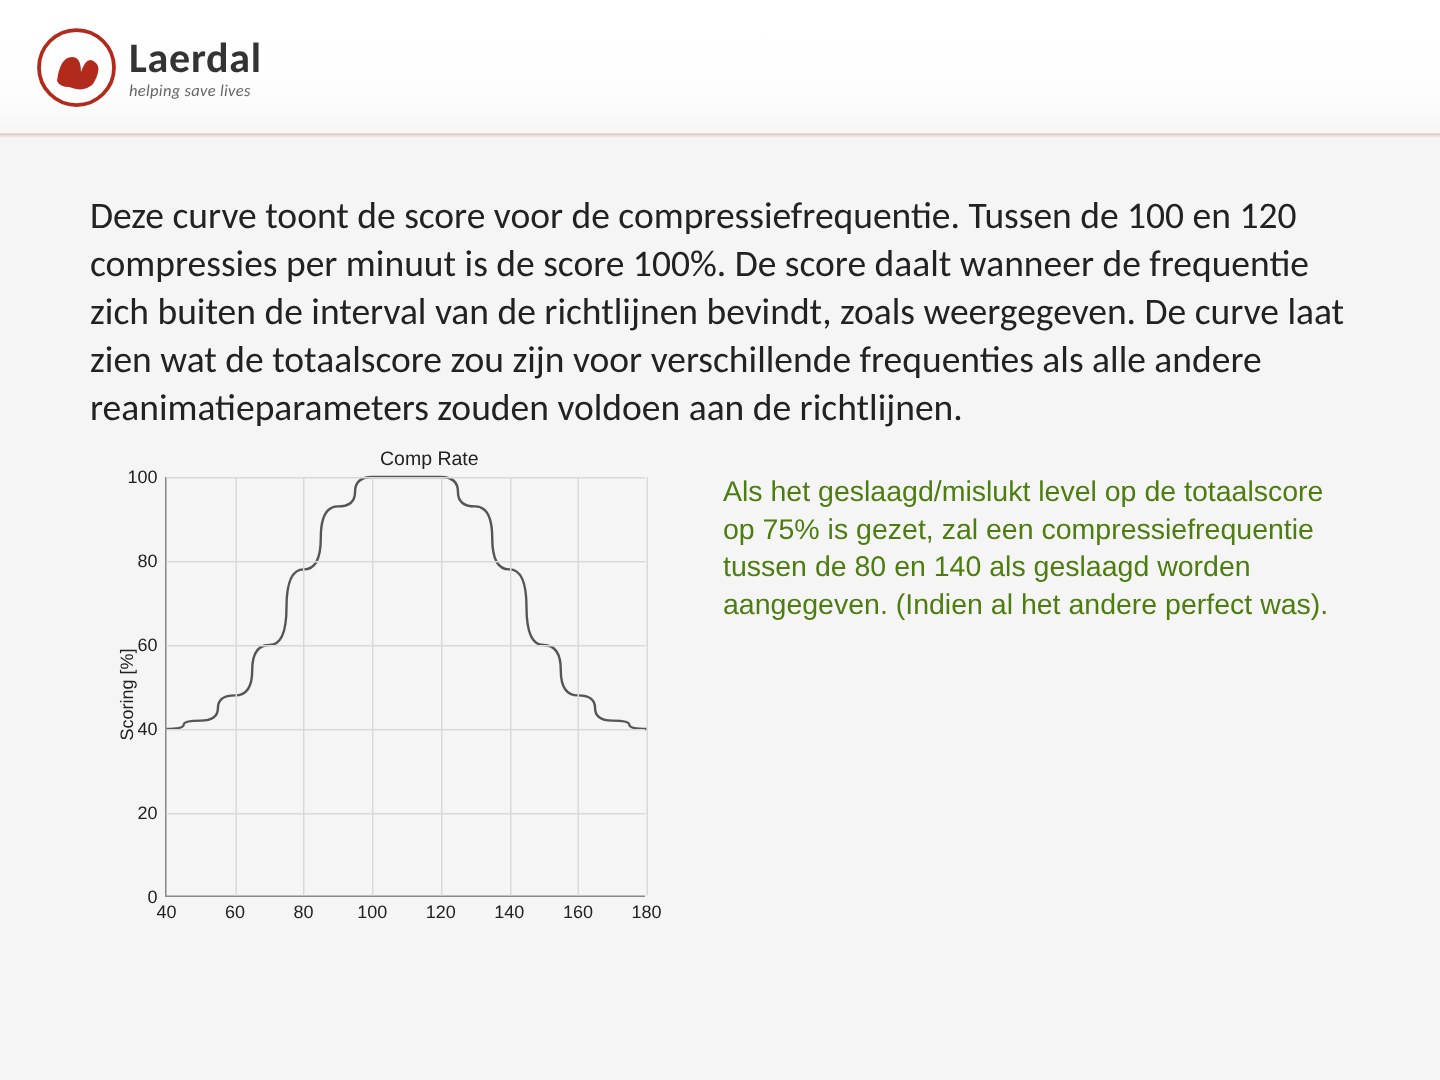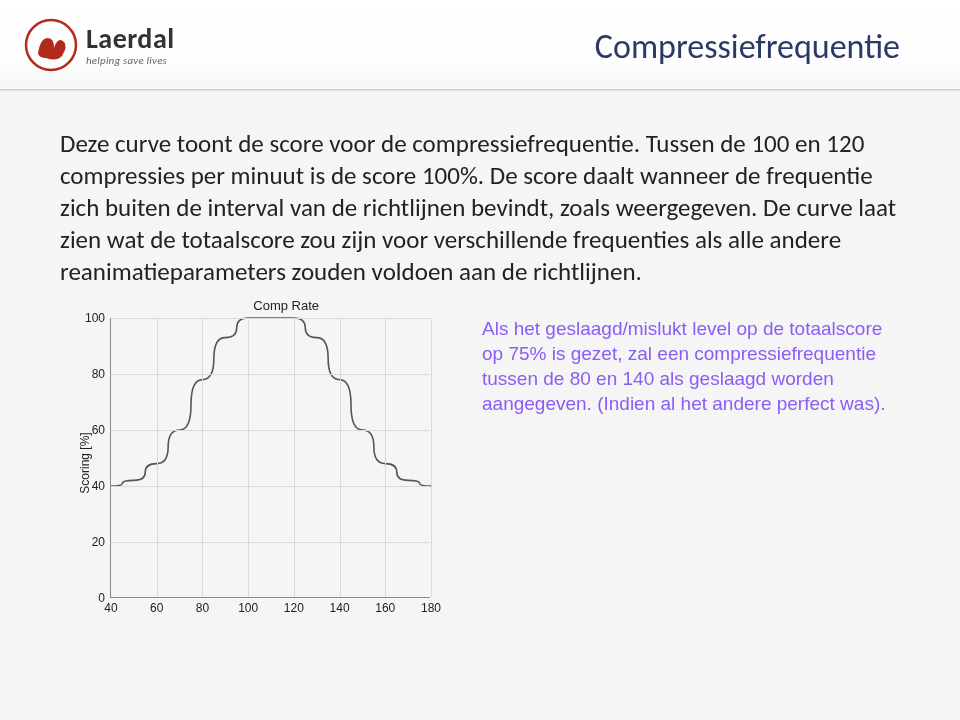--- a/index.html
+++ b/index.html
@@ -136,40 +136,39 @@
     position: absolute;
     left: 0; top: 0;
     width: 320px;
     height: 280px;
     overflow: visible;
   }
   .side-text {
     font-family: Arial, Helvetica, sans-serif;
     font-size: 19px;
     line-height: 1.32;
-    color: #8b5cf6;
+    color: #4d7c0f;
     padding-top: 18px;
   }
   .side-text p + p { margin-top: 18px; }
 </style>
 </head>
 <body>
 
 <div class="header">
   <div class="logo">
     <svg class="logo-mark" viewBox="0 0 54 54">
       <circle cx="27" cy="27" r="25" fill="none" stroke="#b22a1c" stroke-width="2.5"></circle>
       <path d="M14 36 Q16 20 24 20 Q30 20 30 30 Q34 18 40 24 Q44 28 38 38 Q32 44 22 40 Q16 40 14 36 Z" fill="#b22a1c"></path>
     </svg>
     <div class="logo-text">
       <span class="logo-word">Laerdal</span>
       <span class="logo-tag">helping save lives</span>
     </div>
   </div>
-  <div class="page-title">Compressiefrequentie</div>
 </div>
 
 <div class="content">
   <div class="body-text">Deze curve toont de score voor de compressiefrequentie. Tussen de 100 en 120 compressies per minuut is de score 100%. De score daalt wanneer de frequentie zich buiten de interval van de richtlijnen bevindt, zoals weergegeven. De curve laat zien wat de totaalscore zou zijn voor verschillende frequenties als alle andere reanimatieparameters zouden voldoen aan de richtlijnen.</div>
 
   <div class="lower">
     <div class="chart-box">
       <div class="chart-title">Comp Rate</div>
       <div class="y-label">Scoring [%]</div>
       <div class="plot" id="plot">

